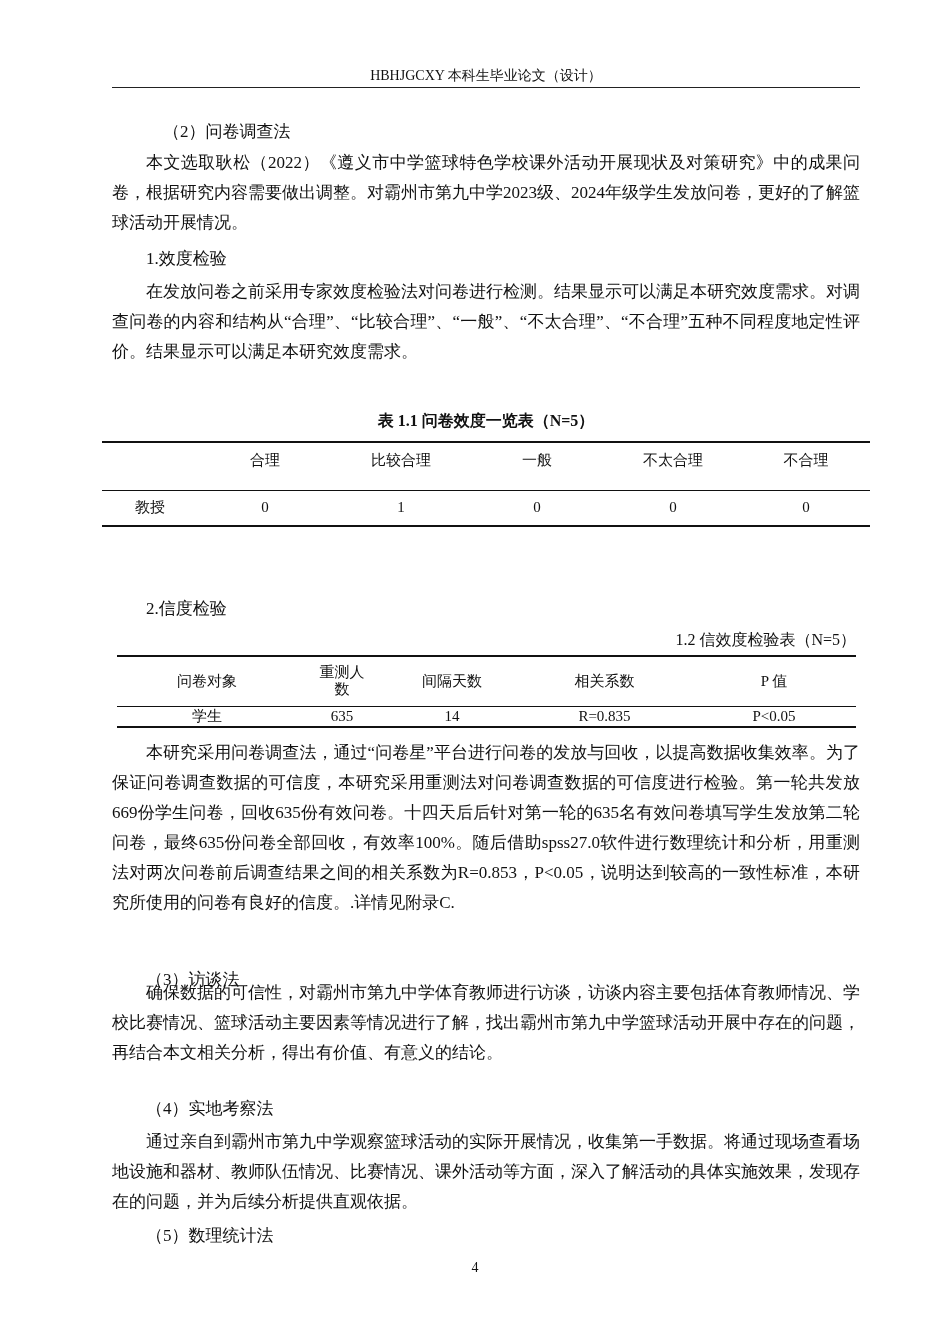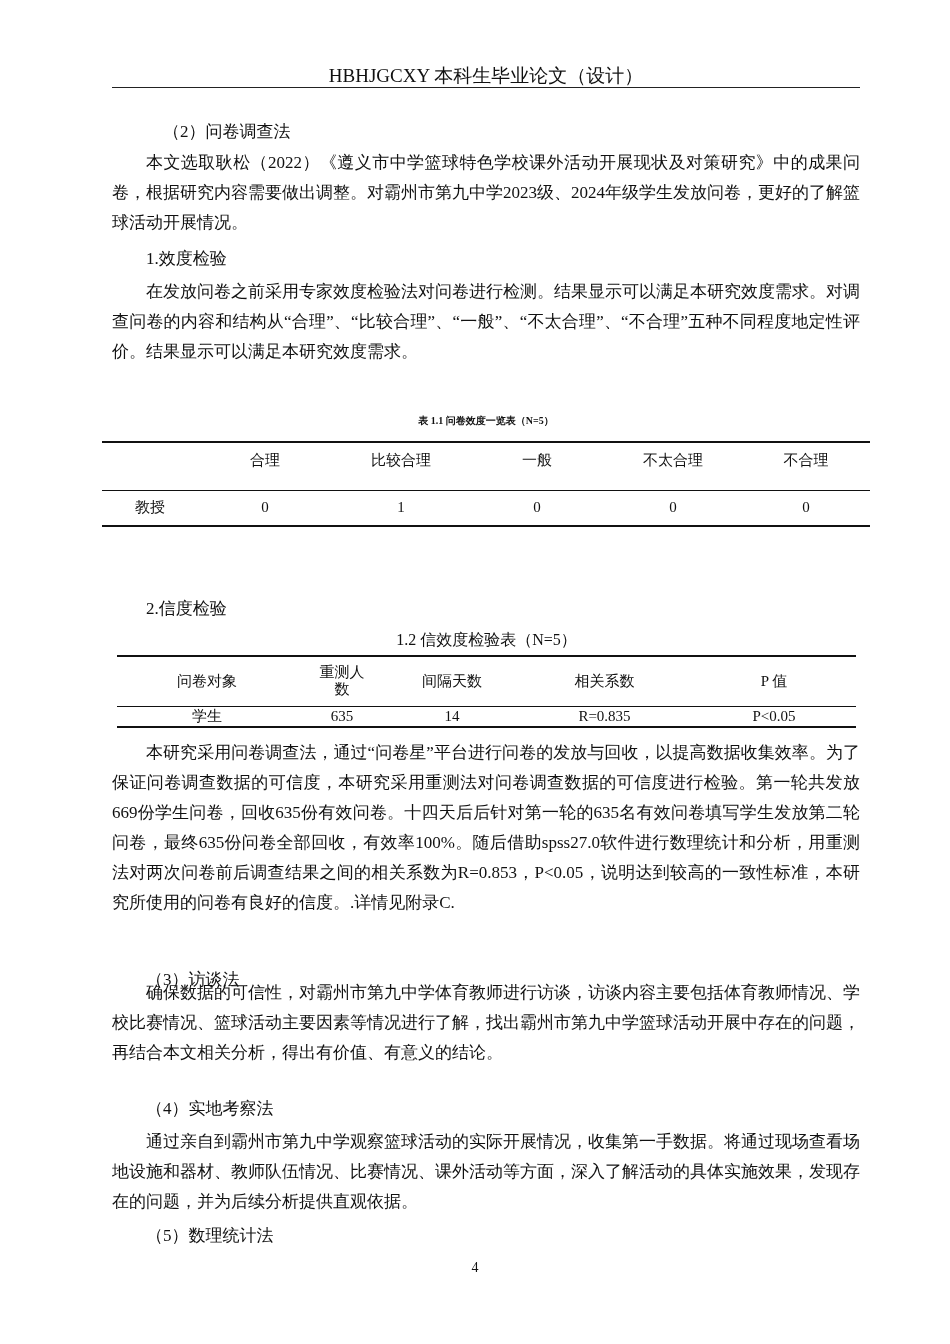--- a/index.html
+++ b/index.html
@@ -1,26 +1,26 @@
 <!DOCTYPE html>
 <html><head>
 <meta charset="utf-8">
 <style>
   html, body { margin: 0; padding: 0; background: #ffffff; }
   body { width: 950px; height: 1344px; position: relative; overflow: hidden;
          font-family: "Liberation Serif", "DejaVu Serif", serif; color: #111; }
   .page-header { position: absolute; left: 112px; top: 66px; width: 748px; text-align: center;
-                 font-size: 19px; line-height: 20px; }
+                 font-size: 14px; line-height: 20px; }
   .header-rule { position: absolute; left: 112px; top: 87px; width: 748px; height: 0;
                  border-top: 1.5px solid #222; }
   .p { position: absolute; left: 112px; width: 748px; font-size: 17px; line-height: 30px;
        text-align: justify; }
   .p.indent { text-indent: 34px; }
   .p.sub { left: 146px; width: auto; }
-  .caption { position: absolute; font-size: 10px; line-height: 20px; text-align: center; }
+  .caption { position: absolute; font-size: 16px; line-height: 20px; text-align: center; }
   .caption.bold { font-weight: bold; }
   table { position: absolute; border-collapse: collapse; font-size: 15px; }
   td, th { text-align: center; font-weight: normal; padding: 0; }
   #t1 { left: 102px; top: 441px; width: 768px; border-top: 2px solid #111; border-bottom: 2px solid #111; }
   #t1 thead tr { height: 48px; }
   #t1 thead th { border-bottom: 1.5px solid #111; vertical-align: top; padding-top: 8px; }
   #t1 tbody tr.r1 { height: 36px; margin-top: 36px; }
   #t1 tbody tr.r2 { height: 40px; }
   #t1 tbody tr.r1 td { vertical-align: middle; }
   #t2 { left: 117px; top: 655px; width: 739px; border-top: 2px solid #111; border-bottom: 2px solid #111; }
@@ -62,21 +62,21 @@
       <td>1</td>
       <td>0</td>
       <td>0</td>
       <td>0</td>
     </tr>
   </tbody>
 </table>
 
 <div class="p sub" style="top:594px;">2.信度检验</div>
 
-<div class="caption" style="left:117px; width:739px; top:630px; font-size:16px;">1.2 信效度检验表（N=5）</div>
+<div class="caption" style="left:117px; width:739px; top:630px; font-size:16px;text-align:right;">1.2 信效度检验表（N=5）</div>
 
 <table id="t2">
   <thead>
     <tr>
       <th style="width:180px">问卷对象</th>
       <th style="width:90px">
         <div>重测人</div>
         <div>数</div>
       </th>
       <th style="width:130px">间隔天数</th>

